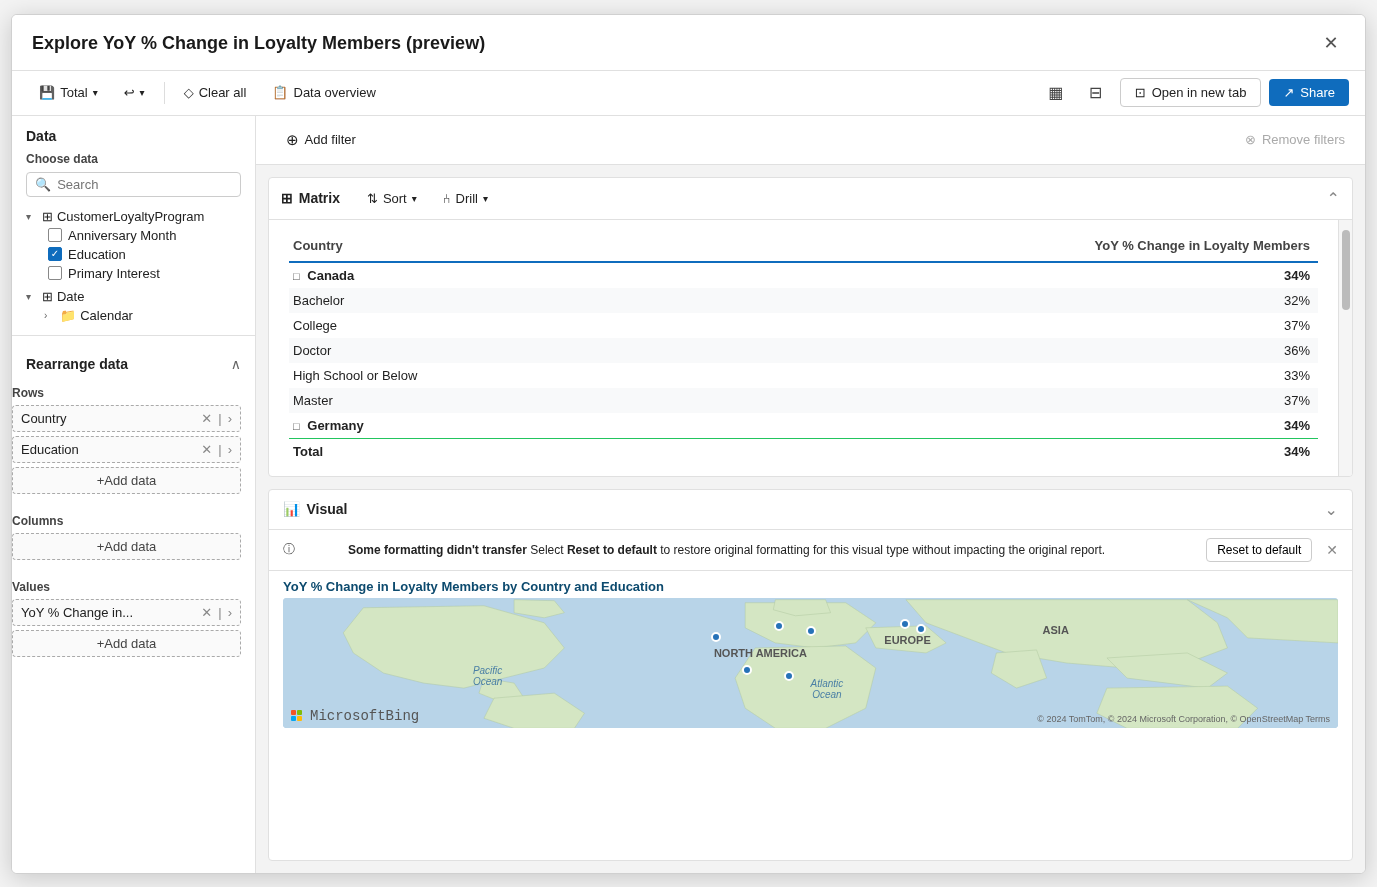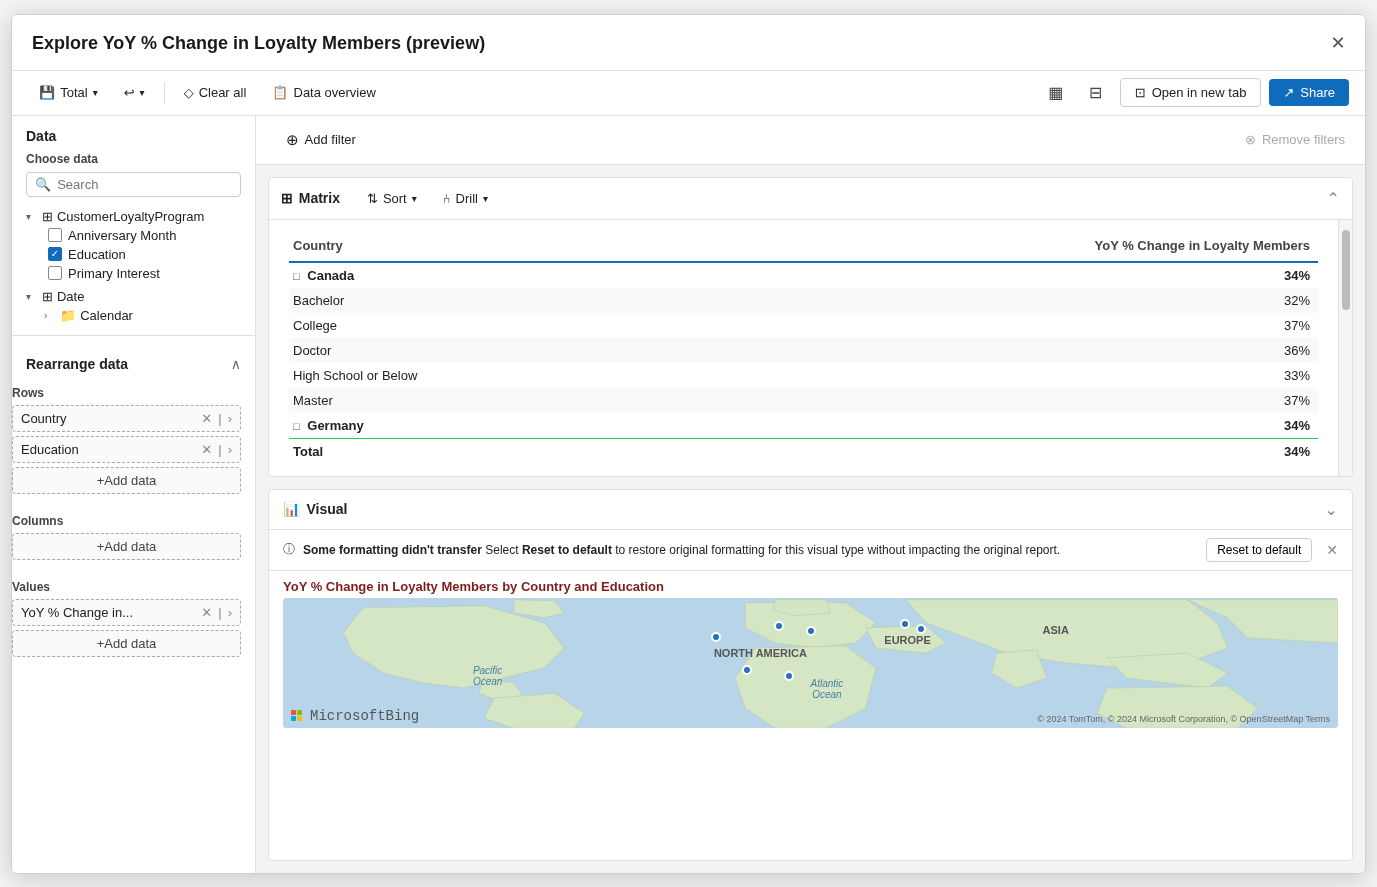--- a/index.html
+++ b/index.html
@@ -25,21 +25,21 @@
       display: flex;
       flex-direction: column;
       overflow: hidden;
     }
 
     
     .modal-header {
       display: flex;
       align-items: center;
       justify-content: space-between;
-      padding: 12px 13px 10px 20px;
+      padding: 12px 20px 10px 20px;
       border-bottom: 1px solid #e0e0e0;
       background: #fff;
       min-height: 56px;
     }
     .modal-title {
       font-size: 18px;
       font-weight: 600;
       color: #1a1a1a;
     }
     .close-btn {
@@ -378,37 +378,37 @@
     .formatting-notice {
       display: flex;
       align-items: center;
       padding: 8px 14px;
       background: #fff;
       border-bottom: 1px solid #e0e0e0;
       gap: 8px;
       font-size: 12px;
     }
     .formatting-notice .notice-icon { color: #555; }
-    .notice-text { flex: 1; }
+    .notice-text { flex: 1; margin-left: 45px; }
     .notice-text strong { font-weight: 600; }
     .reset-btn {
       padding: 4px 10px;
       border: 1px solid #ccc;
       background: #fff;
       border-radius: 4px;
       font-size: 12px;
       cursor: pointer;
     }
     .notice-close { color: #888; cursor: pointer; font-size: 14px; margin-left: 6px; }
 
     .visual-chart-title {
       padding: 8px 14px 4px 14px;
       font-size: 13px;
       font-weight: 600;
-      color: #7f1d1d;
+      color: #0c4a6e;
     }
 
     
     .map-container {
       margin: 0 14px 14px 14px;
       height: 130px;
       background: #b8d4e8;
       border-radius: 4px;
       overflow: hidden;
       position: relative;

